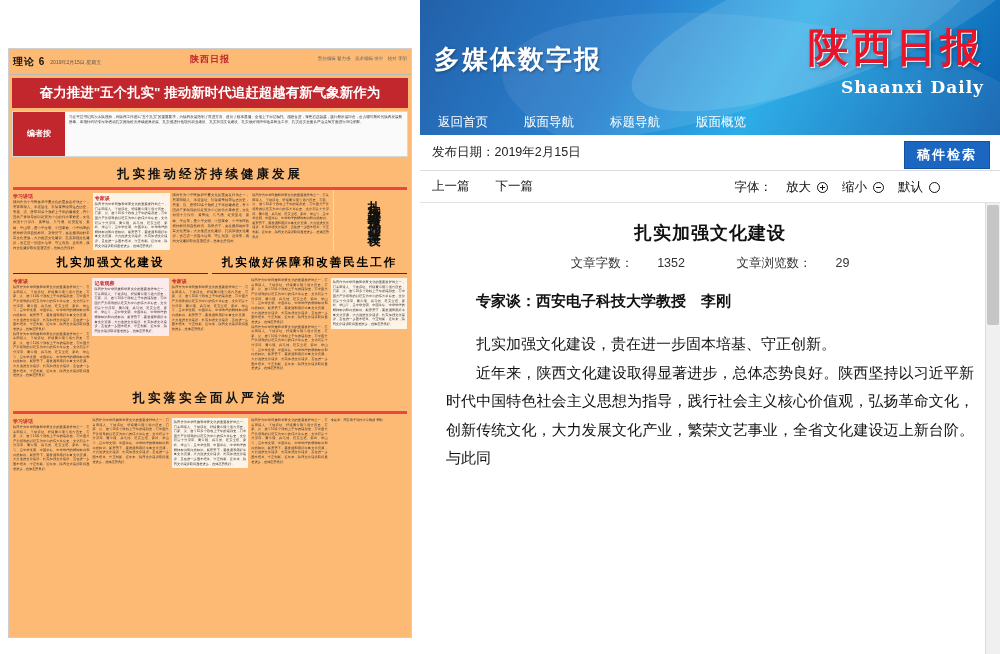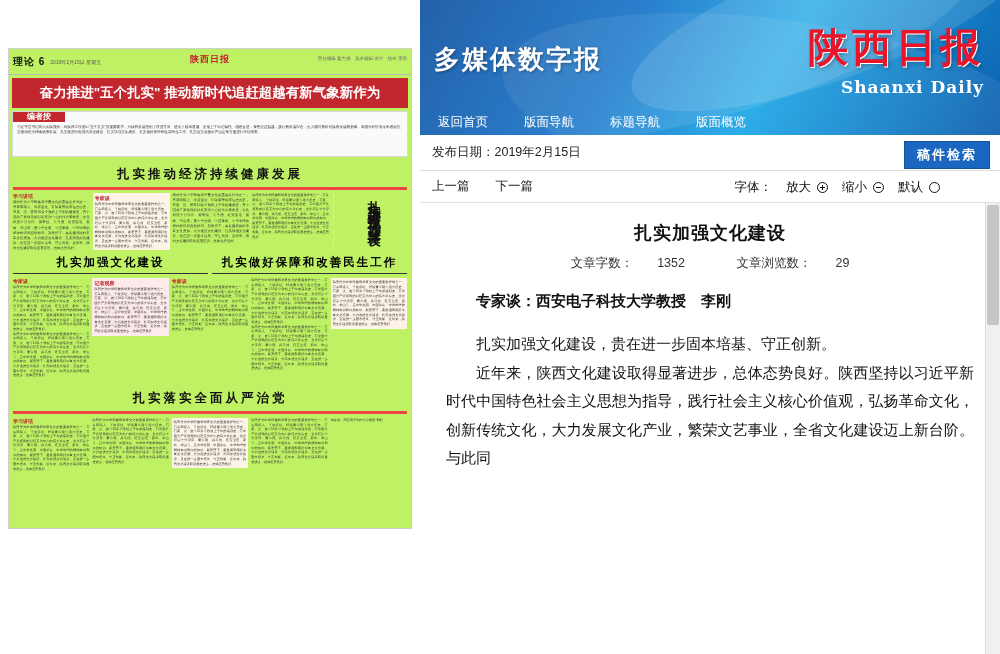--- a/index.html
+++ b/index.html
@@ -11,22 +11,22 @@
     background: #ffffff;
   }
   #root { position: relative; width: 1000px; height: 654px; }
 
   
   .paper-pane {
     position: absolute; left: 0; top: 0; width: 420px; height: 654px;
     background: #ffffff;
   }
   .paper-sheet {
-    position: absolute; left: 8px; top: 48px; width: 404px; height: 481px;
-    background: #bef264;
+    position: absolute; left: 8px; top: 48px; width: 404px; height: 590px;
+    background: #fdba74;
     border: 1px solid #cfcfcf;
     overflow: hidden;
   }
   .paper-masthead {
     position: relative; height: 26px; border-bottom: 1px solid #b9b9b9;
     display: flex; align-items: center; padding: 0 4px;
   }
   .paper-masthead .ed {
     font-size: 10px; color: #111; font-weight: bold; letter-spacing: 1px;
   }
@@ -41,21 +41,20 @@
   }
   .banner {
     margin: 3px 3px 0 3px; background: #c1272d; color: #fff;
     font-size: 13.5px; font-weight: bold; text-align: center;
     padding: 6px 2px; letter-spacing: 0px; white-space: nowrap;
     overflow: hidden;
   }
   .sub-strip {
     margin: 3px; border: 1px solid #d8d8d8; height: 46px; display: flex;
     background: #fafafa;
-    flex-direction: column;
   }
   .sub-strip .stamp {
     width: 52px; background: #c1272d; color: #fff; font-size: 8px;
     display: flex; align-items: center; justify-content: center;
     text-align: center; line-height: 1.2; font-weight: bold;
   }
   .sub-strip .txt {
     flex: 1; padding: 3px 4px; font-size: 3.6px; line-height: 1.45;
     color: #333; overflow: hidden;
   }

